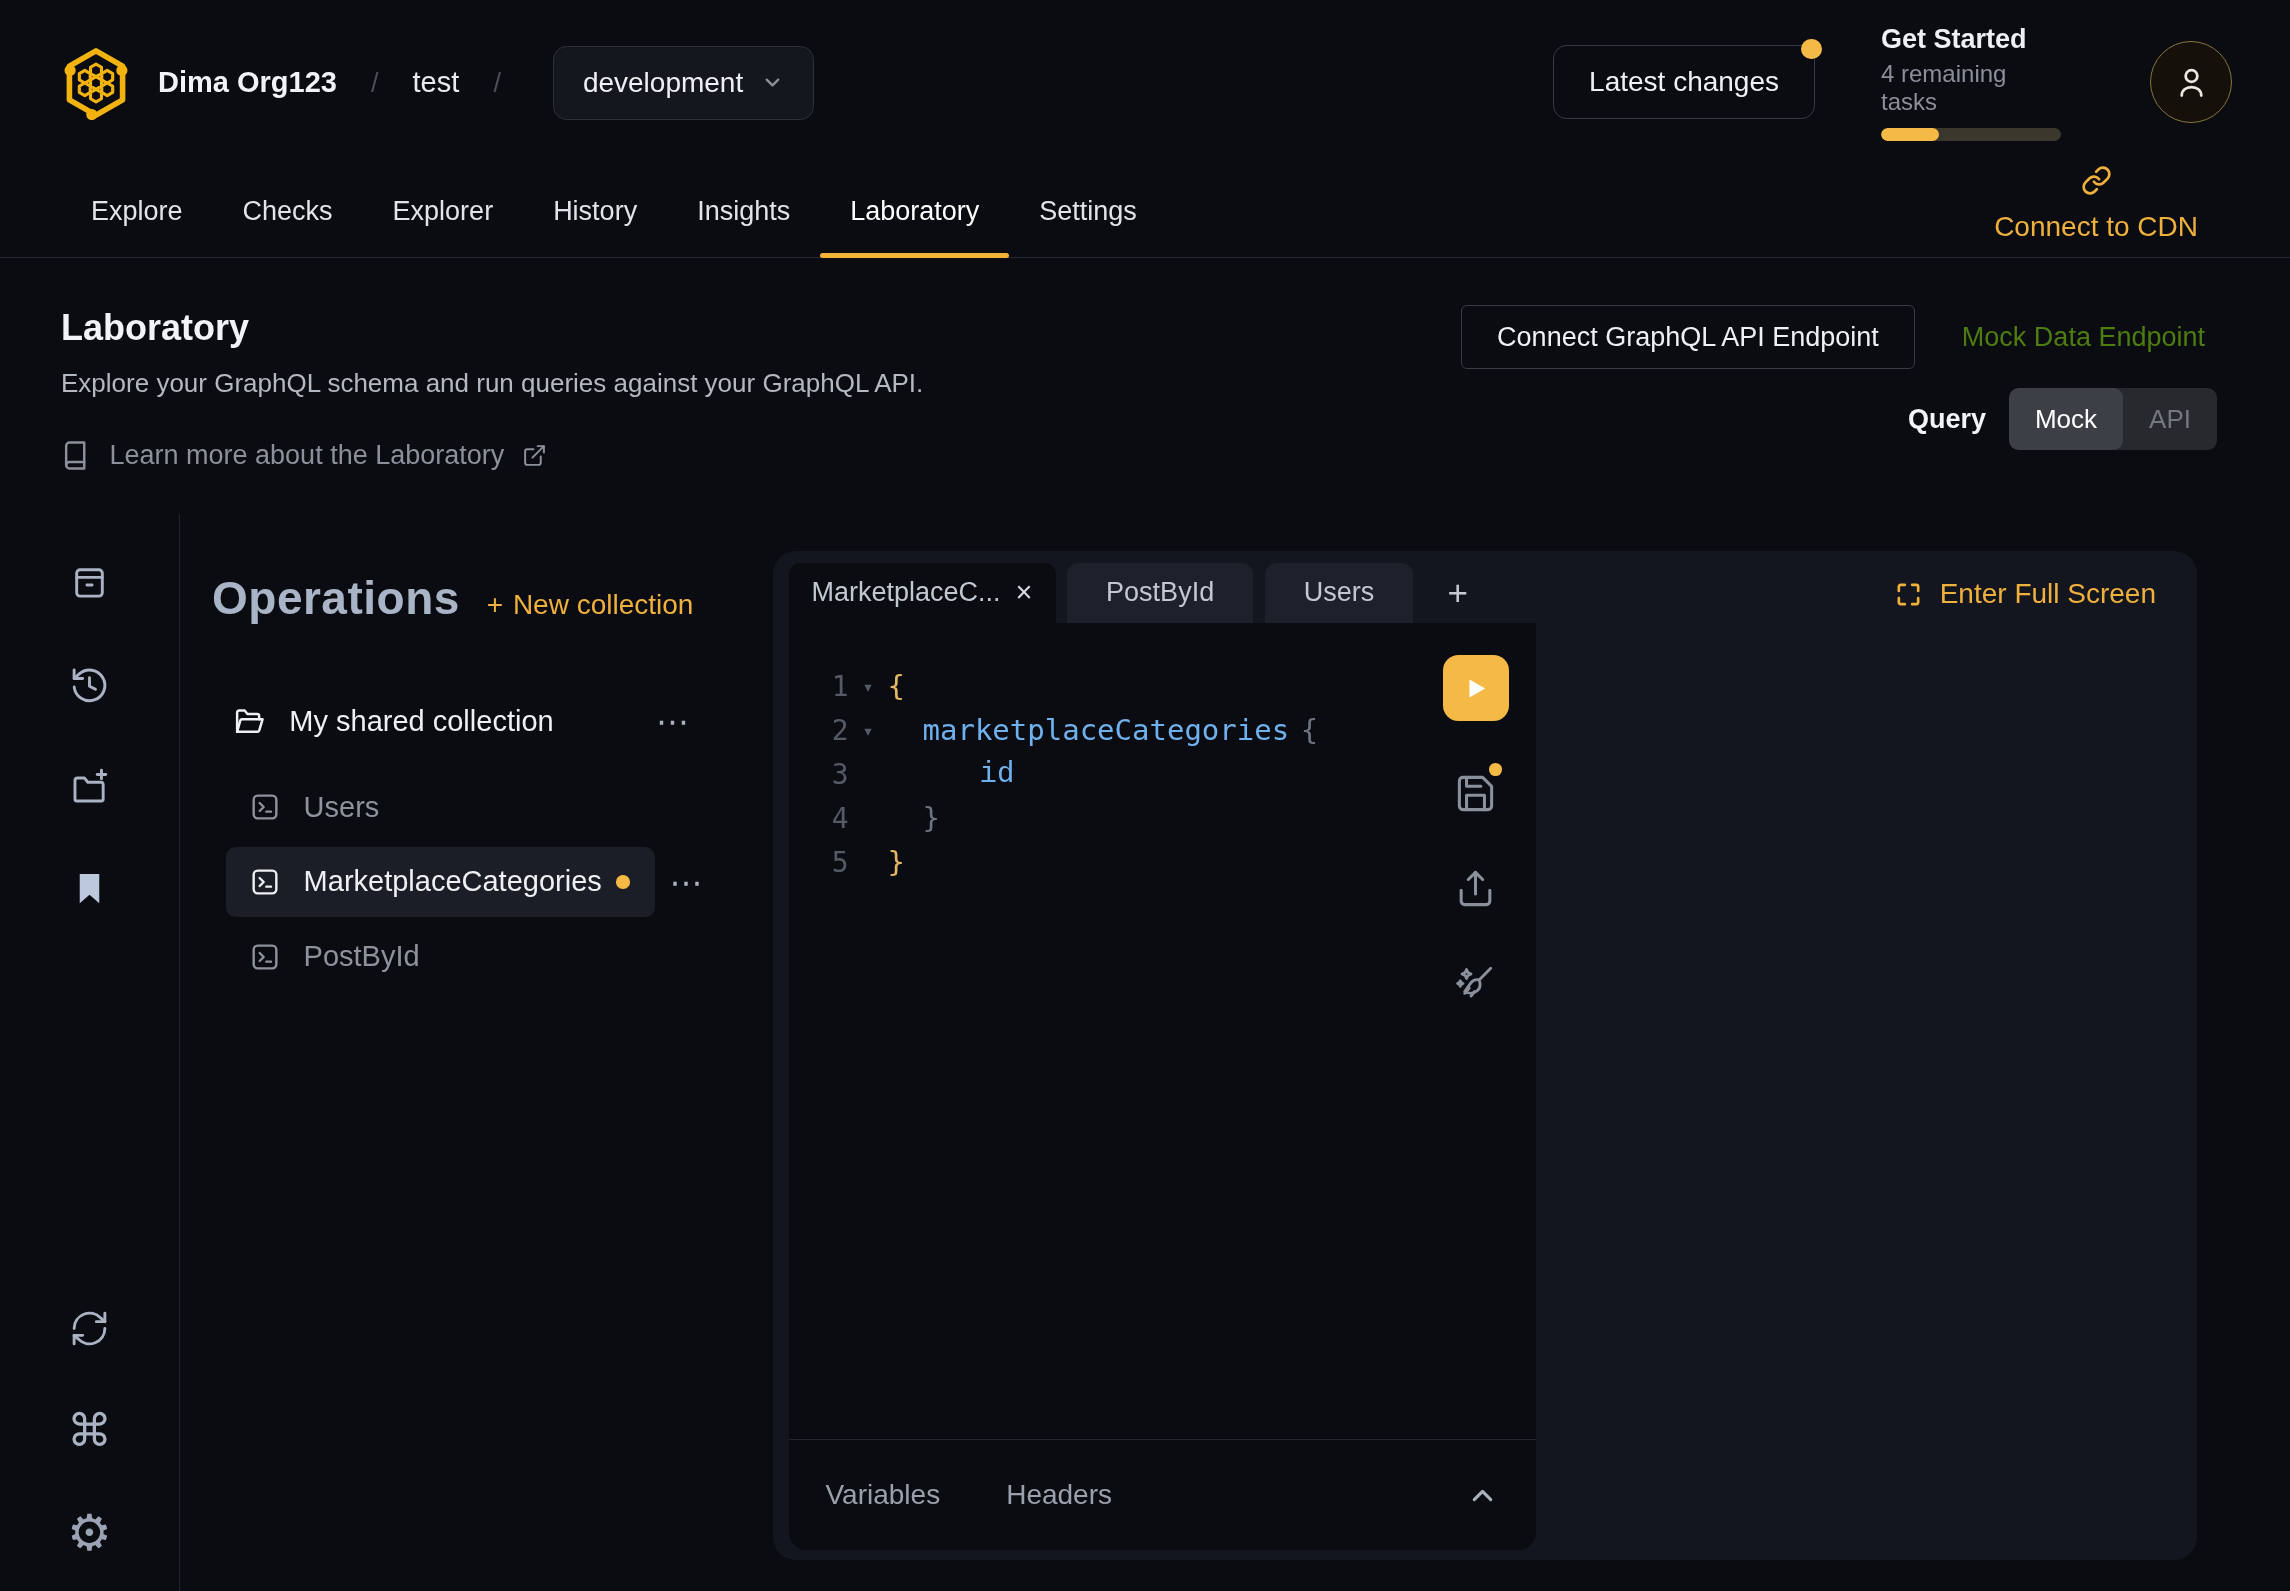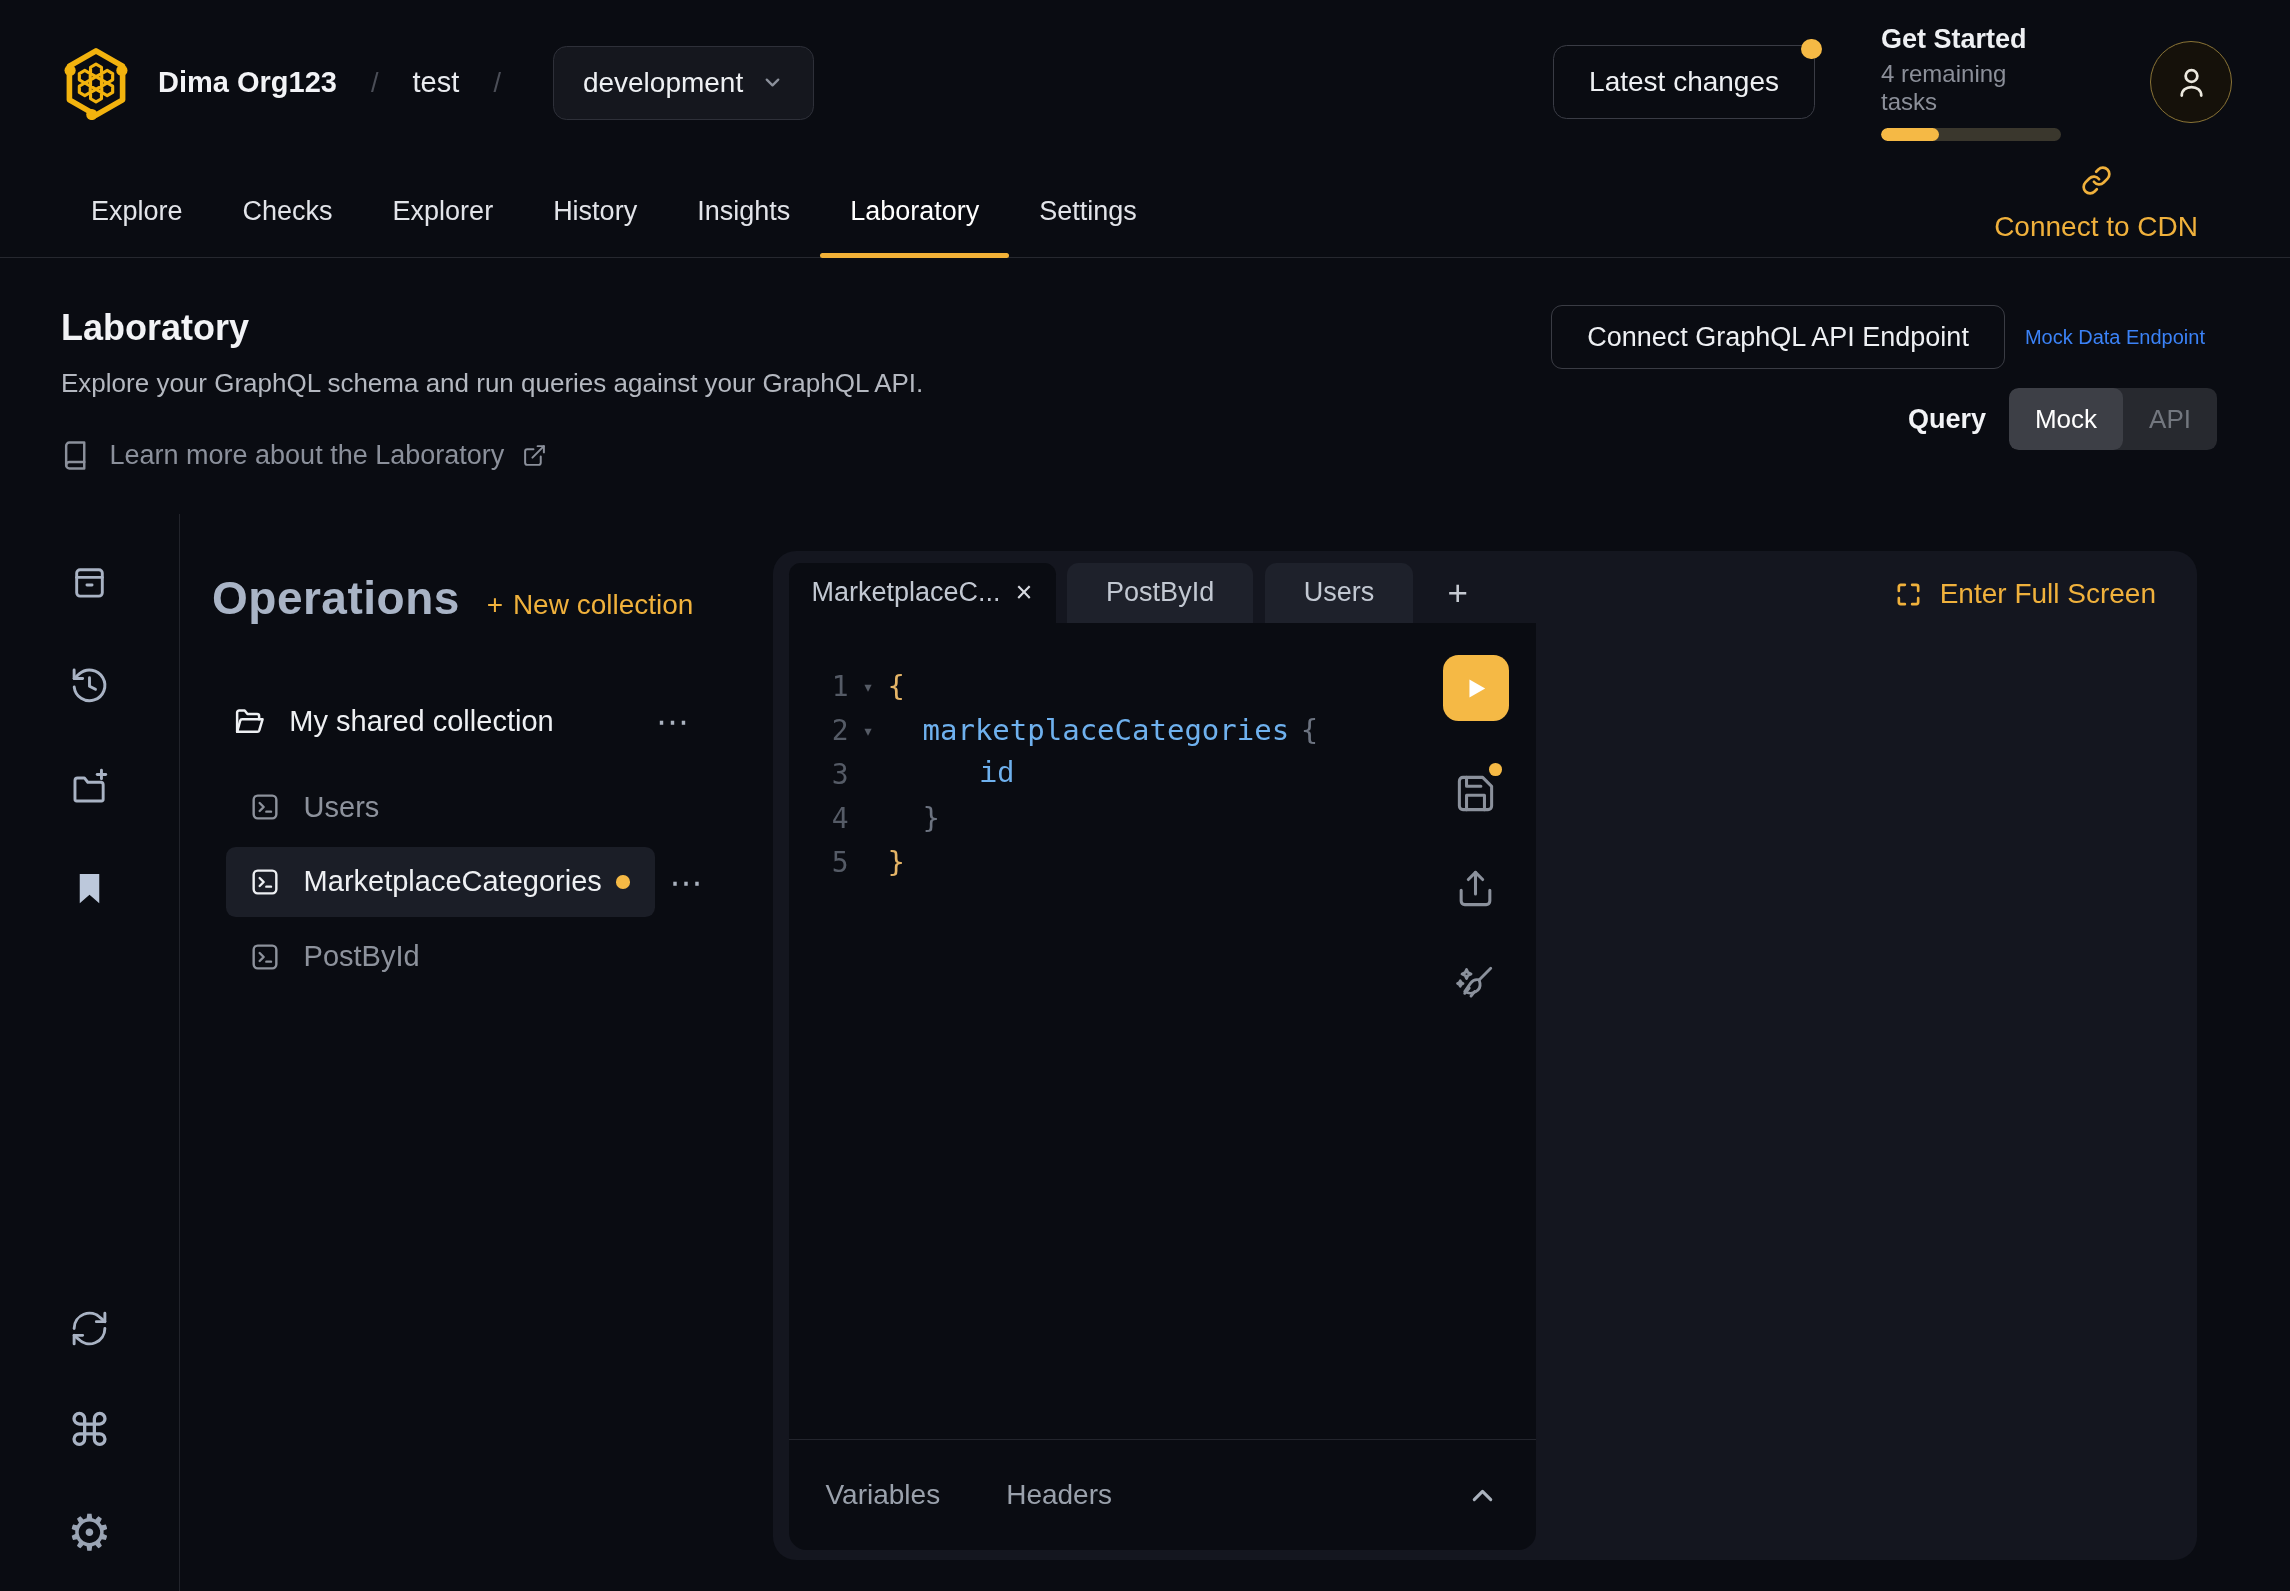--- a/index.html
+++ b/index.html
@@ -36,22 +36,22 @@
   .cdn-link { margin-left:auto; margin-right:92px; display:flex; align-items:center; gap:14.6px;
     color:#f0b13c; font-size:28px; font-weight:500; cursor:pointer;flex-direction:column; }
 
   
   .page-head { position:relative; height:256px; padding:49px 0 0 61px; }
   .page-title { font-size:36px; font-weight:600; color:#f2f3f6; }
   .page-desc { margin-top:19.4px; font-size:26px; color:#b4b8c0; }
   .learn-more { margin-top:41px; display:flex; align-items:center; gap:17.5px; color:#8b909b; font-size:27px; cursor:pointer; width:fit-content; }
   .endpoint-row { position:absolute; top:47px; right:85px; display:flex; align-items:center; }
   .endpoint-btn { height:64px; padding:0 35px; background:transparent; border:1px solid #3a3c44;
-    border-radius:11px; font-size:27px; color:#eef0f3; cursor:pointer; }
-  .mock-btn { margin-left:20px; background:none; border:none; font-size:20px; color:#3b82f6; cursor:pointer; }
+    border-radius:6px; font-size:27px; color:#eef0f3; cursor:pointer; }
+  .mock-btn { margin-left:47px; background:none; border:none; font-size:27px; color:#4d7c0f; cursor:pointer; }
   .query-row { position:absolute; top:130px; right:73px; display:flex; align-items:center; gap:23px; }
   .query-label { font-size:27px; font-weight:700; color:#f2f3f6; }
   .seg { display:flex; background:#27292f; border-radius:9.7px; overflow:hidden; }
   .seg-opt { height:62px; display:flex; align-items:center; padding:0 26px; font-size:26px; color:#73777f; cursor:pointer; }
   .seg-opt.active { background:#3d3f46; color:#ffffff; border-radius:9.7px; }
 
   
   .workspace { position:absolute; left:0; top:514px; right:0; bottom:0; }
   .rail { position:absolute; left:0; top:0; bottom:0; width:180px; border-right:1px solid #22242b;
     display:flex; flex-direction:column; align-items:center; padding:47px 0 37px; }

